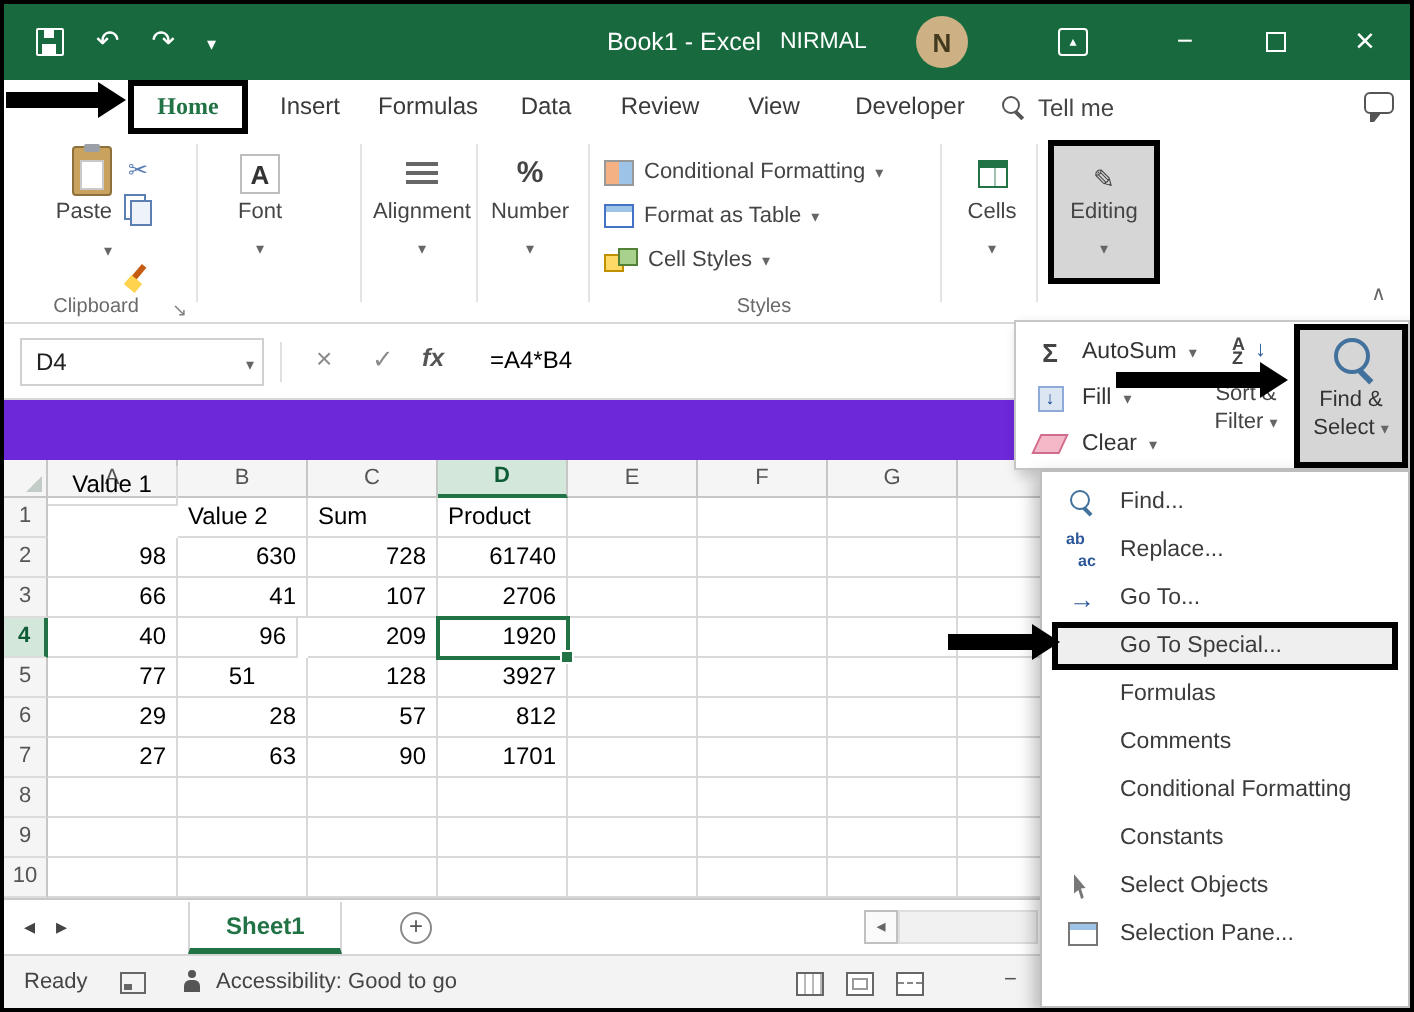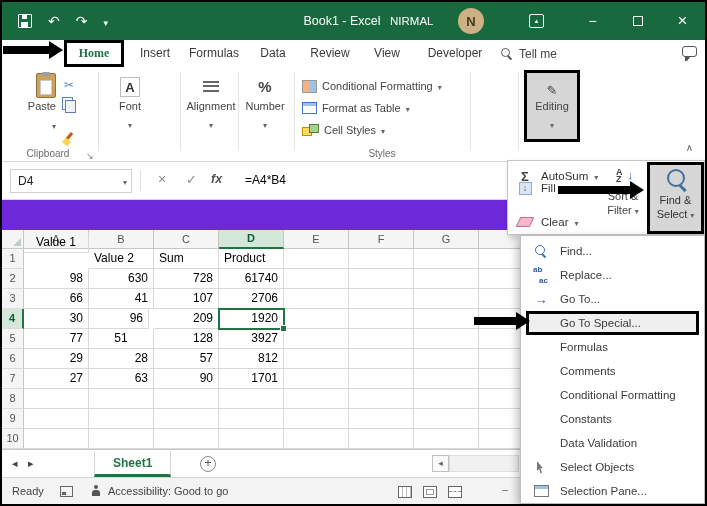--- a/index.html
+++ b/index.html
@@ -262,20 +262,27 @@
       <span>Format as Table</span>
       <span class="dd"></span>
     </div>
     <div class="styles-item" style="top:54px">
       <span class="cellstyles-icon"></span>
       <span>Cell Styles</span>
       <span class="dd"></span>
     </div>
     <div class="grp-label" style="left:298px;width:164px">Styles</div>
 
+    <div class="rib-btn" style="left:472px;top:8px;width:44px">
+      <span class="ic">
+          <span class="cellsgrid-icon"></span>
+        </span>
+      <span class="rlabel">Cells</span>
+      <span class="dd"></span>
+    </div>
 
     <div class="editing-btn">
       <span class="ic"><span class="pencil-icon"></span></span>
       <span class="rlabel">Editing</span>
       <span class="dd"></span>
     </div>
 
     <span class="collapse"></span>
   </div>
 
@@ -323,21 +330,21 @@
       <div class="rh" style="top: 59px;">3</div>
       <div class="cell" style="left: 22px; top: 59px; width: 65px; text-align: right;">66</div>
       <div class="cell" style="left: 87px; top: 59px; width: 65px; text-align: right;">41</div>
       <div class="cell" style="left: 152px; top: 59px; width: 65px; text-align: right;">107</div>
       <div class="cell" style="left: 217px; top: 59px; width: 65px; text-align: right;">2706</div>
       <div class="cell" style="left: 282px; top: 59px; width: 65px; text-align: left;"></div>
       <div class="cell" style="left: 347px; top: 59px; width: 65px; text-align: left;"></div>
       <div class="cell" style="left: 412px; top: 59px; width: 65px; text-align: left;"></div>
       <div class="cell" style="left: 477px; top: 59px; width: 65px; text-align: left;"></div>
       <div class="rh sel" style="top: 79px;">4</div>
-      <div class="cell" style="left: 22px; top: 79px; width: 65px; text-align: right;">30</div>
+      <div class="cell" style="left: 22px; top: 79px; width: 65px; text-align: right;">40</div>
       <div class="cell" style="left: 82px; top: 79px; width: 65px; text-align: right;">96</div>
       <div class="cell" style="left: 152px; top: 79px; width: 65px; text-align: right;">209</div>
       <div class="cell" style="left: 217px; top: 79px; width: 65px; text-align: right;">1920</div>
       <div class="cell" style="left: 282px; top: 79px; width: 65px; text-align: left;"></div>
       <div class="cell" style="left: 347px; top: 79px; width: 65px; text-align: left;"></div>
       <div class="cell" style="left: 412px; top: 79px; width: 65px; text-align: left;"></div>
       <div class="cell" style="left: 477px; top: 79px; width: 65px; text-align: left;"></div>
       <div class="rh" style="top: 99px;">5</div>
       <div class="cell" style="left: 22px; top: 99px; width: 65px; text-align: right;">77</div>
       <div class="cell" style="left: 87px; top: 99px; width: 65px; text-align: center;">51</div>
@@ -413,21 +420,21 @@
     <span class="v-icon vb-icon"></span>
     <span class="zoom-minus"></span>
   </div>
 
   <div class="edit-panel">
     <div class="ep-row" style="top:4px">
       <span class="mi-icon sigma-icon"></span>
       <span>AutoSum</span>
       <span class="dd"></span>
     </div>
-    <div class="ep-row" style="top:16px">
+    <div class="ep-row" style="top:27px">
       <span class="mi-icon">
           <span class="fill-icon"></span>
         </span>
       <span>Fill</span>
       <span class="dd"></span>
     </div>
     <div class="ep-row" style="top:50px">
       <span class="mi-icon clear-icon"></span>
       <span>Clear</span>
       <span class="dd"></span>
@@ -469,24 +476,20 @@
         <span class="mi-icon "></span>
         <span>Comments</span>
       </div>
       <div class="menu-item">
         <span class="mi-icon "></span>
         <span>Conditional Formatting</span>
       </div>
       <div class="menu-item">
         <span class="mi-icon "></span>
         <span>Constants</span>
-      </div>
-      <div class="menu-item">
-        <span class="mi-icon "></span>
-        <span>Data Validation</span>
       </div>
       <div class="menu-item">
         <span class="mi-icon cursor-icon"></span>
         <span>Select Objects</span>
       </div>
       <div class="menu-item">
         <span class="mi-icon pane-icon"></span>
         <span>Selection Pane...</span>
       </div>
     </div>

